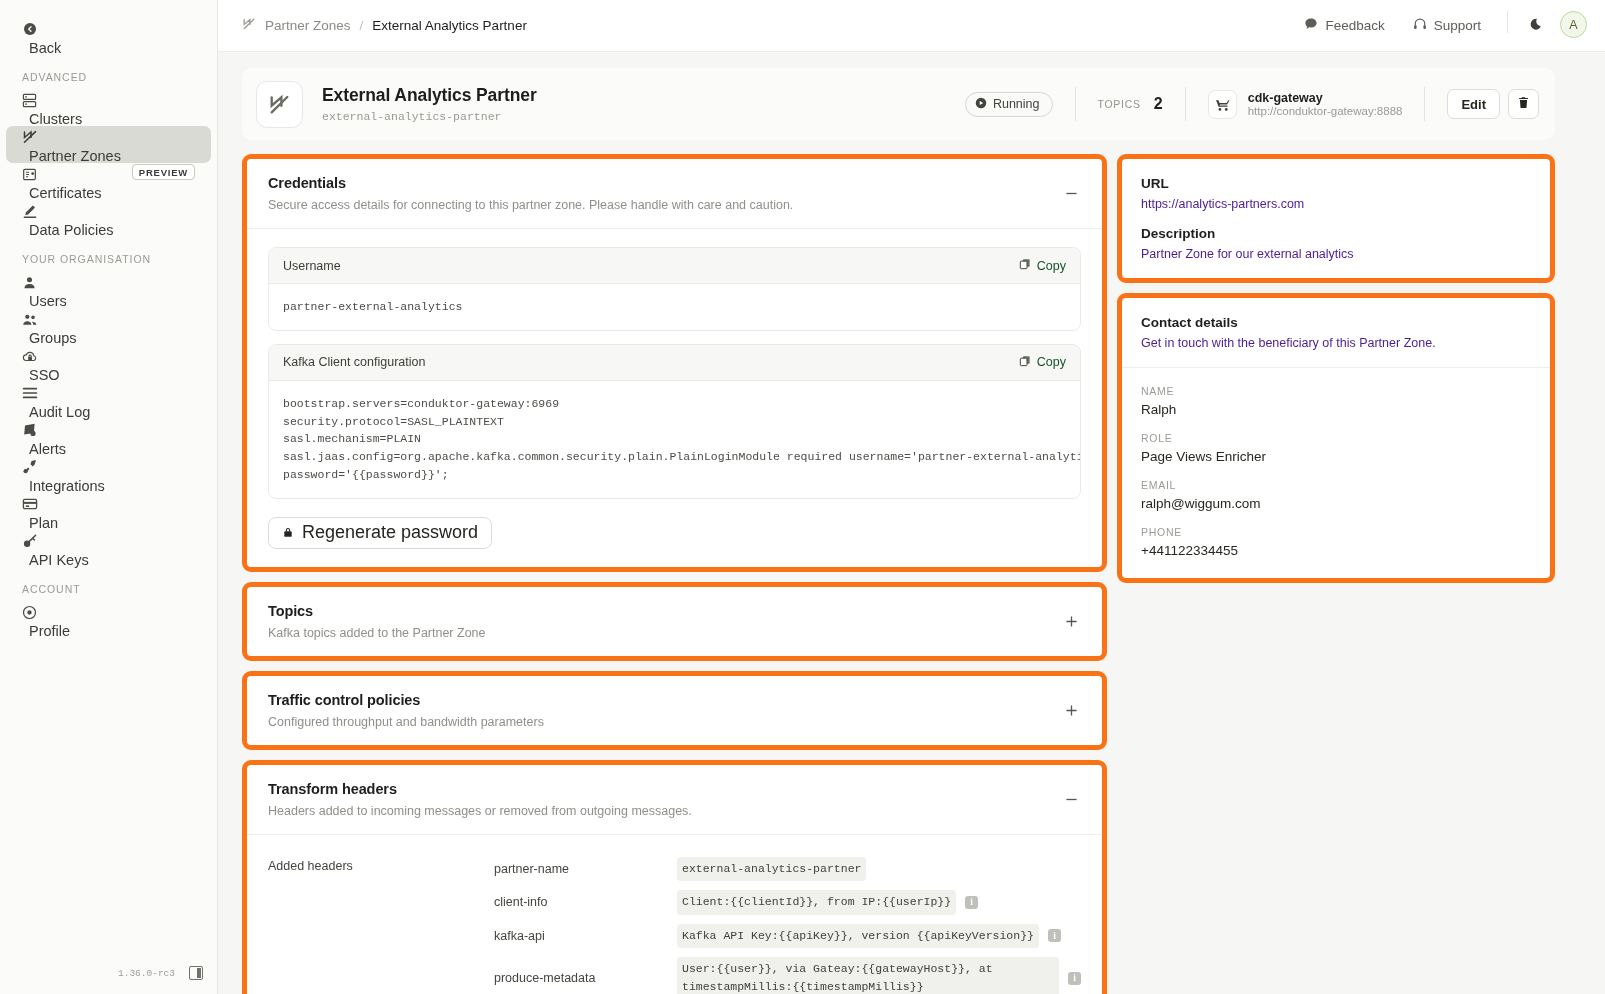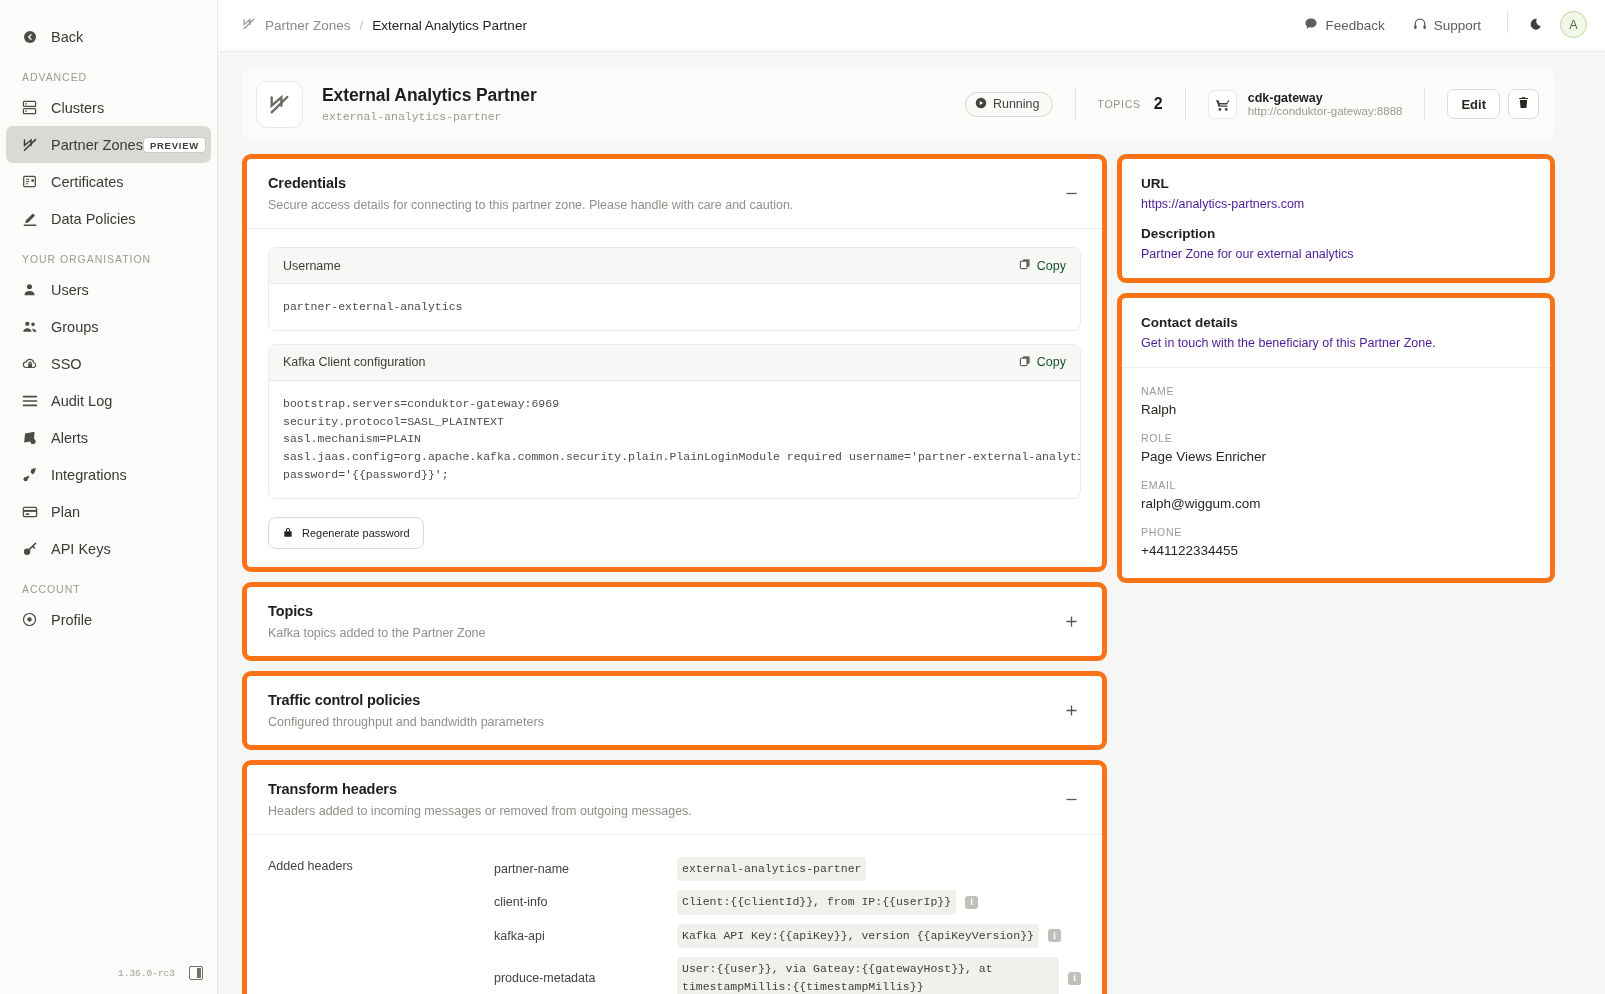--- a/index.html
+++ b/index.html
@@ -17,29 +17,30 @@
 
   
   .sidebar {
     width:218px; flex:0 0 218px;
     background:#fbfbf9;
     border-right:1px solid #e7e7e3;
     position:relative;
     padding-top:18px;
   }
   .side-row {
-    display:flex; align-items:center;
+    display:flex; 
     height:37px;
     margin:0 6px;
     padding:0 16px;
     border-radius:7px;
     color:#3a3c37;
     font-size:14.5px;
     cursor:pointer;
     white-space:nowrap;
+    flex-direction:column;
   }
   .side-row .ic { width:22px; flex:0 0 22px; display:flex; align-items:center; color:#4a4c46; }
   .side-row .lbl { margin-left:7px; }
   .side-row.active { background:#d9dad3; font-weight:500; }
   .side-section {
     font-size:10.5px; letter-spacing:.09em;
     color:#9a9b94; text-transform:uppercase;
     padding:16px 22px 6px 22px;
   }
   .badge-preview {
@@ -151,21 +152,21 @@
     background:#f7f7f5; border-bottom:1px solid #eaeae7;
     padding:10px 14px; display:flex; align-items:center;
     font-size:12.5px; color:#3d3f38;
   }
   .copy { margin-left:auto; display:flex; align-items:center; gap:6px; font-size:12.5px; color:#14532d; cursor:pointer; }
   .cred-bd { padding:14px; font-family:"Liberation Mono", monospace; font-size:11.5px; color:#4b4d46; line-height:1.55; }
   .cred-bd div { white-space:pre; }
   .btn-reg {
     border:1px solid #dcdcd6; background:#fff; border-radius:8px;
     height:32px; padding:0 13px; display:inline-flex; align-items:center; gap:8px;
-    font-size:11px; font-weight:500; color:#24251f; cursor:pointer;
+    font-size:18px; font-weight:500; color:#24251f; cursor:pointer;
   }
 
   
   .rkv .k { font-size:13.5px; font-weight:700; }
   .rkv .v { font-size:12.5px; color:#4c1d95; margin-top:6px; }
   .rkv + .rkv { margin-top:15px; }
   .meta .k { font-size:10.5px; letter-spacing:.07em; text-transform:uppercase; color:#9a9b94; }
   .meta .v { font-size:13.5px; color:#26271f; margin-top:5px; }
   .meta + .meta { margin-top:15px; }
 

